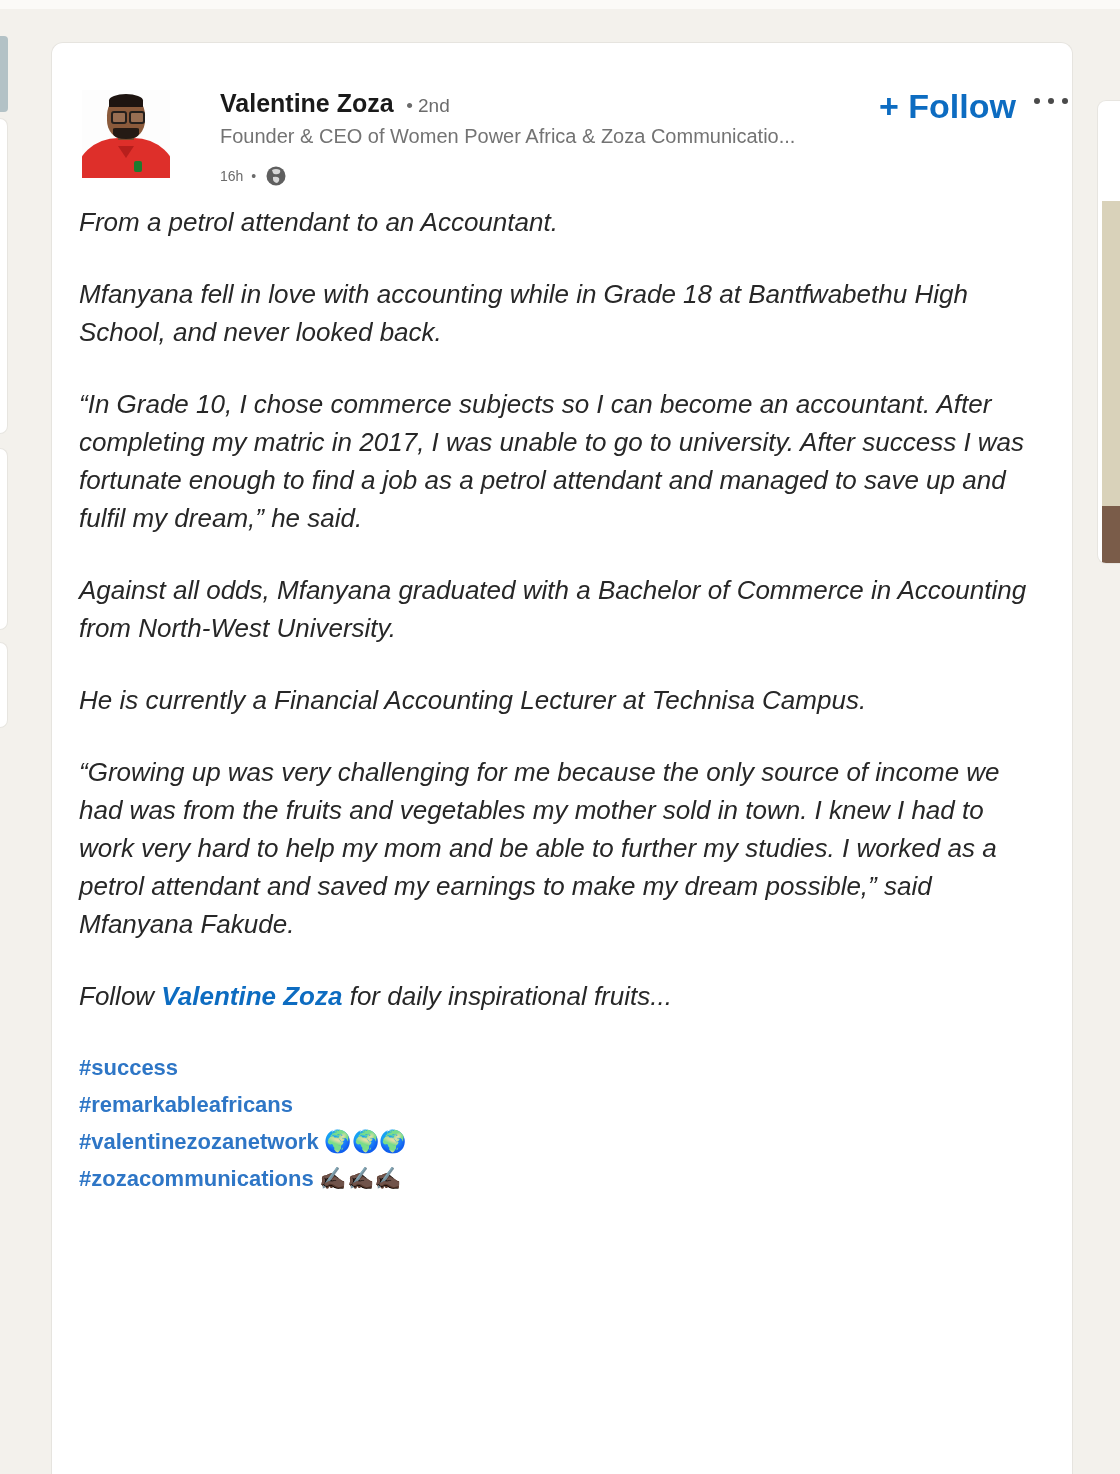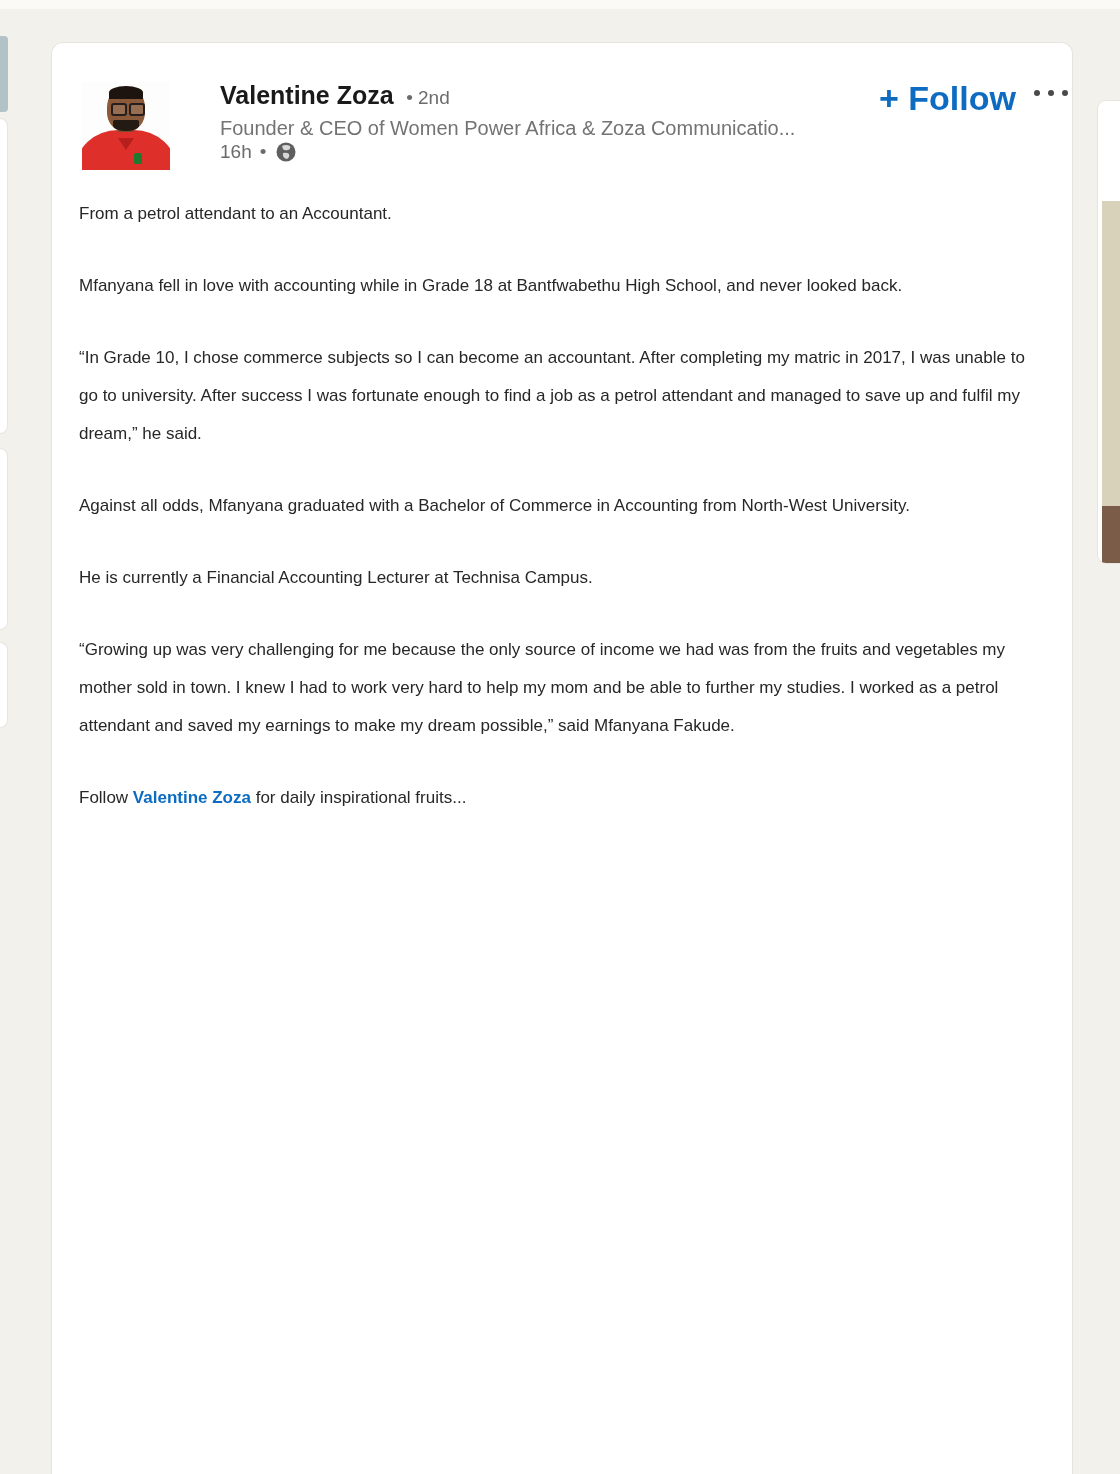--- a/index.html
+++ b/index.html
@@ -20,50 +20,50 @@
   .right-sliver{position:absolute;right:0;top:100px;width:22px;height:462px;background:#ffffff;border:1px solid #e7e5e0;border-right:none;border-radius:9px 0 0 9px;overflow:hidden;}
   .right-sliver .img-beige{position:absolute;left:4px;right:0;top:100px;height:305px;background:#d9d2ba;}
   .right-sliver .img-brown{position:absolute;left:4px;right:0;top:405px;height:57px;background:#7a5c49;}
 
   
   .card{
     position:absolute;left:51px;top:42px;width:1022px;height:1460px;
     background:#ffffff;border:1px solid #e6e4df;border-bottom:none;
     border-radius:12px 12px 0 0;box-sizing:border-box;
   }
-  .card-inner{position:relative;padding:8px 27px;}
+  .card-inner{position:relative;padding:16px 27px;}
 
   
   .header{position:relative;height:141px;}
   .avatar{position:absolute;left:3px;top:31px;width:88px;height:88px;background:#fdfdfd;overflow:hidden;cursor:pointer;}
   .av-shirt{position:absolute;bottom:-8px;left:-7px;right:-7px;height:48px;background:#de2f2a;border-radius:48% 48% 14% 14% / 95% 95% 18% 18%;}
   .av-collar{position:absolute;bottom:28px;left:50%;transform:translateX(-50%);width:16px;height:12px;background:#b71f1c;clip-path:polygon(0 0,100% 0,50% 100%);}
   .av-neck{position:absolute;bottom:38px;left:50%;transform:translateX(-50%);width:16px;height:12px;background:#7c4a2d;}
   .av-head{position:absolute;top:5px;left:50%;transform:translateX(-50%);width:38px;height:44px;background:#8a5a3b;border-radius:46% 46% 42% 42%;}
   .av-hair{position:absolute;top:-1px;left:2px;right:2px;height:13px;background:#1d1410;border-radius:50% 50% 0 0;}
   .av-glasses{position:absolute;top:16px;left:4px;display:flex;gap:2px;}
   .av-glasses i{display:block;width:12px;height:9px;border:2px solid #241f1c;border-radius:3px;background:rgba(255,255,255,.12);}
   .av-beard{position:absolute;bottom:0;left:6px;right:6px;height:11px;background:#241a14;border-radius:10% 10% 50% 50%;}
   .av-logo{position:absolute;bottom:14px;left:58%;width:8px;height:11px;background:#1d7a2f;border-radius:2px;}
 
   .who{position:absolute;left:141px;top:30px;max-width:600px;}
   .name-row{white-space:nowrap;}
   .author-name{font-size:25px;font-weight:700;color:#1a1a1a;cursor:pointer;}
   .degree{font-size:19px;color:#6b6b6b;margin-left:8px;}
   .headline{font-size:20px;color:#737373;margin-top:7px;white-space:nowrap;overflow:hidden;max-width:620px;}
-  .meta{font-size:19px;color:#6b6b6b;margin-top:0;display:flex;align-items:center;gap:8px;}
+  .meta{font-size:14px;color:#6b6b6b;margin-top:16px;display:flex;align-items:center;gap:8px;}
   .globe{width:24px;height:24px;display:inline-block;}
 
   .follow-btn{position:absolute;left:792px;top:24px;font-size:34px;font-weight:700;color:var(--accent,#0d6cc1);background:none;border:none;padding:4px 8px;cursor:pointer;font-family:inherit;}
   .overflow-btn{position:absolute;left:946px;top:28px;width:52px;height:28px;display:flex;align-items:center;justify-content:center;gap:8px;background:none;border:none;cursor:pointer;}
   .overflow-btn i{width:6px;height:6px;border-radius:50%;background:#4a4a4a;display:block;}
 
   
   .post-body{width:948px;margin-top:3px;}
-  .post-body p{margin:0 0 34px 0;font-size:17px;line-height:38px;color:#272727;}
+  .post-body p{margin:0 0 34px 0;font-size:26px;line-height:38px;color:#272727;font-style:italic;}
   .follow-line{font-size:21px;line-height:38px;margin:0 0 34px 0;color:#272727;}
   .inline-link{color:var(--accent,#0d6cc1);font-weight:700;cursor:pointer;}
   .hashtags{margin-top:0;}
   .hashtag-line{font-size:22px;line-height:37px;font-weight:700;color:var(--hashtag,#2e76c6);}
   .hashtag-line .tag{cursor:pointer;}
   .hashtag-line .tag-emojis{font-weight:400;}
 </style>
 </head>
 <body style="--accent: #0d6cc1; --hashtag: #2e76c6; background: rgb(243, 241, 236);">
 
@@ -129,16 +129,22 @@
 
       <p>From a petrol attendant to an Accountant.</p>
         <p>Mfanyana fell in love with accounting while in Grade 18 at Bantfwabethu High School, and never looked back.</p>
         <p>“In Grade 10, I chose commerce subjects so I can become an accountant. After completing my matric in 2017, I was unable to go to university. After success I was fortunate enough to find a job as a petrol attendant and managed to save up and fulfil my dream,” he said.</p>
         <p>Against all odds, Mfanyana graduated with a Bachelor of Commerce in Accounting from North-West University.</p>
         <p>He is currently a Financial Accounting Lecturer at Technisa Campus.</p>
         <p>“Growing up was very challenging for me because the only source of income we had was from the fruits and vegetables my mother sold in town. I knew I had to work very hard to help my mom and be able to further my studies. I worked as a petrol attendant and saved my earnings to make my dream possible,” said Mfanyana Fakude.</p>
         <p class="follow-line">
         <span>Follow </span><span class="inline-link">Valentine Zoza</span><span> for daily inspirational fruits...</span>
       </p>
+      <div class="hashtags">
+          <div class="hashtag-line"><span class="tag">#success</span></div>
+          <div class="hashtag-line"><span class="tag">#remarkableafricans</span></div>
+          <div class="hashtag-line"><span class="tag">#valentinezozanetwork</span><span class="tag-emojis"> 🌍🌍🌍</span></div>
+          <div class="hashtag-line"><span class="tag">#zozacommunications</span><span class="tag-emojis"> ✍🏿✍🏿✍🏿</span></div>
+        </div>
     </div>
 
   </div>
 </div>
 
 </body></html>

